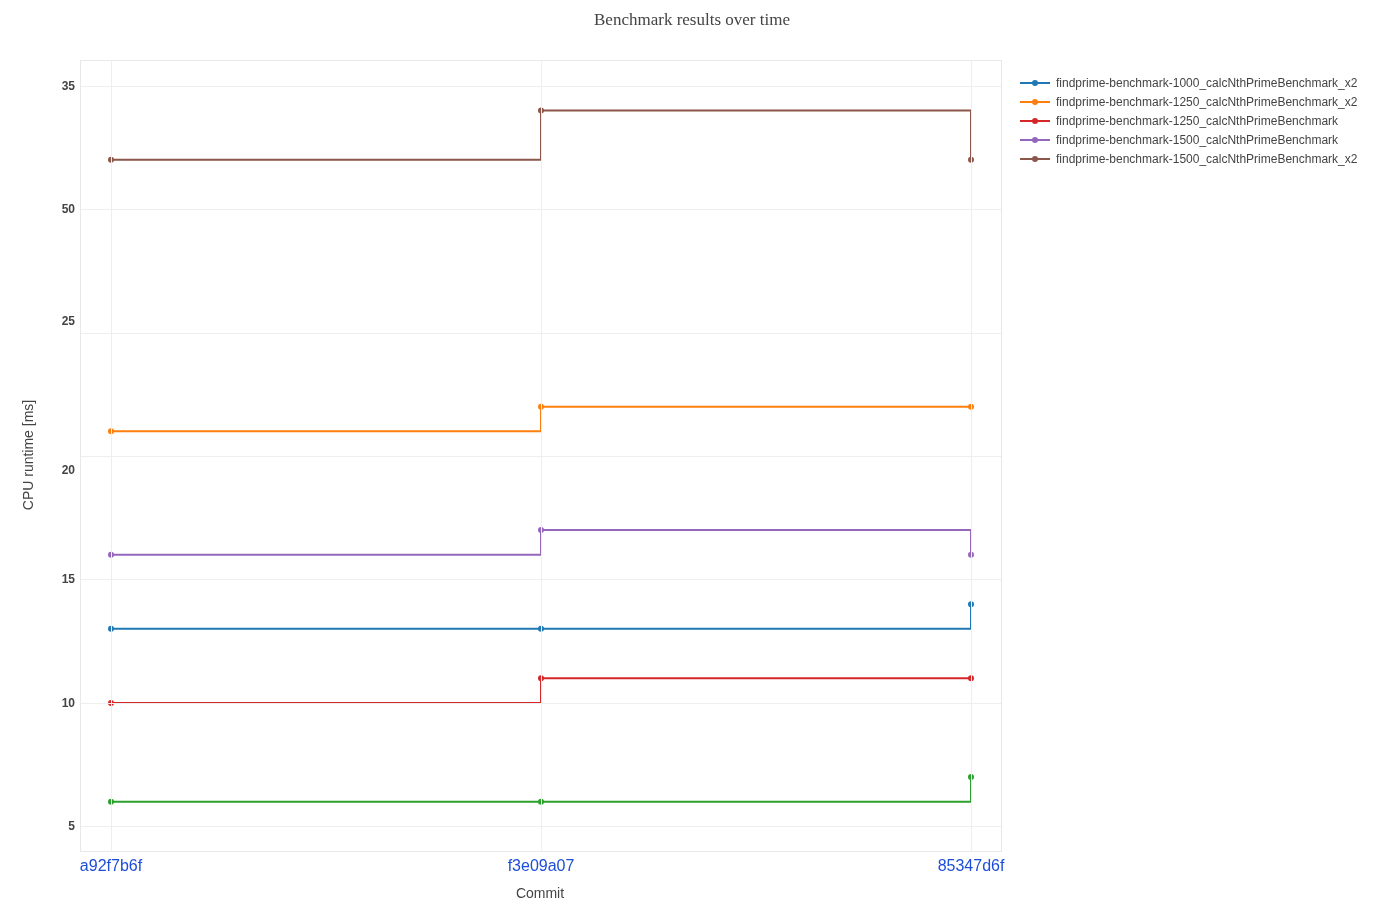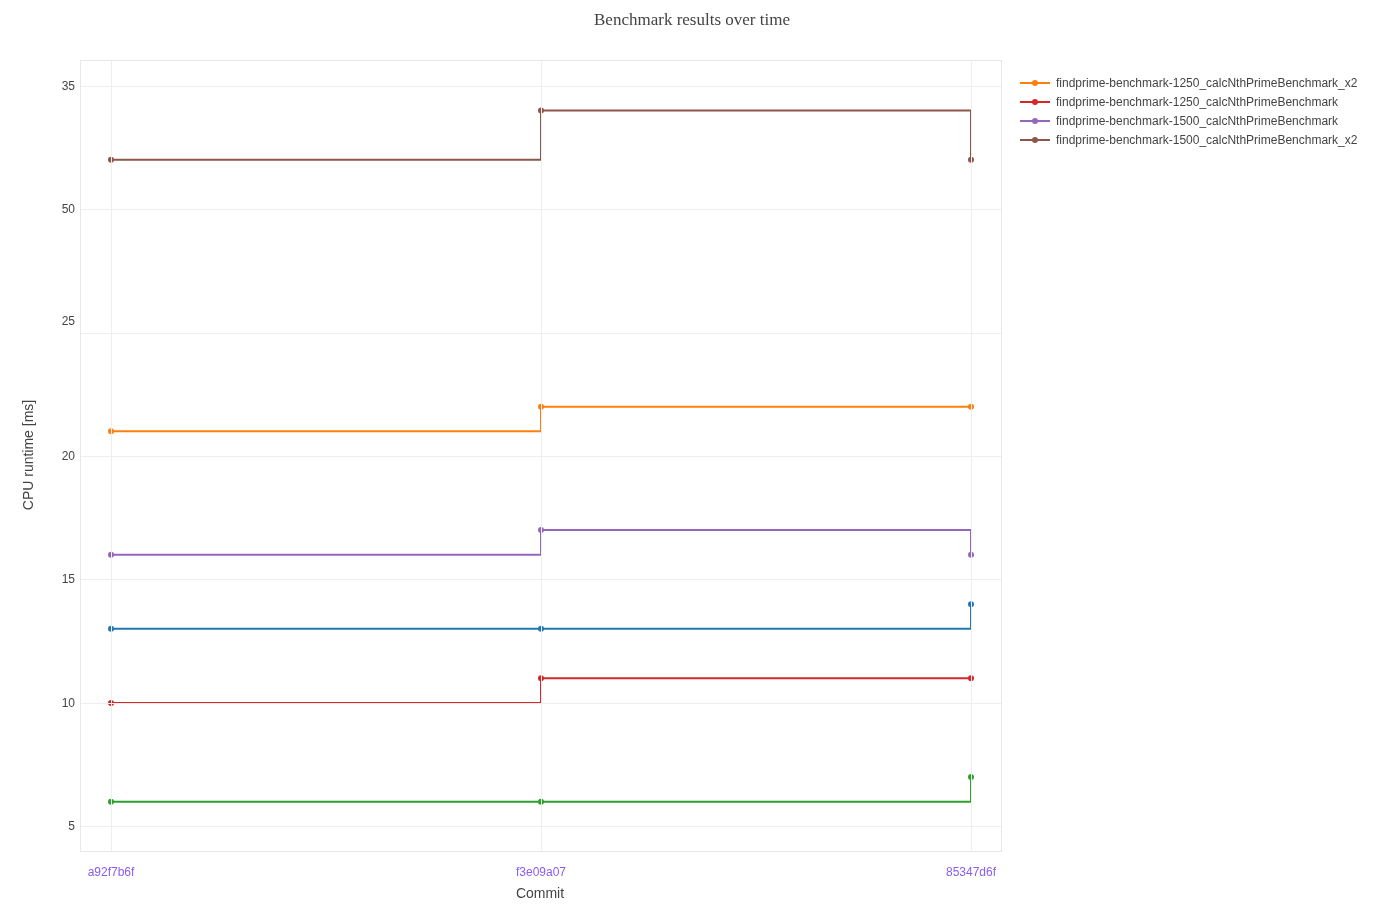--- a/index.html
+++ b/index.html
@@ -50,28 +50,29 @@
     border-left: 1px solid #eee;
   }
   .y-tick-label {
     position: absolute;
     right: 100%;
     transform: translateY(-50%);
     padding-right: 6px;
     color: #444;
     font-size: 12px;
     white-space: nowrap;
+    font-weight: bold;
   }
   .x-tick-label {
     position: absolute;
     top: 100%;
     transform: translateX(-50%);
-    padding-top: 14px;
-    color: #8b5cf6;
-    font-size: 12px;
+    padding-top: 6px;
+    color: #1d4ed8;
+    font-size: 16px;
     white-space: nowrap;
   }
   .y-axis-title {
     position: absolute;
     left: 28px;
     top: 455px;
     transform: translate(-50%,-50%) rotate(-90deg);
     transform-origin: center;
     font-size: 14px;
     color: #444;
@@ -167,37 +168,44 @@
         <circle cx="460" cy="49.375" r="3" fill="#8c564b"></circle>
         <circle cx="890" cy="98.75" r="3" fill="#8c564b"></circle>
       </svg>
   <div class="hgrid" style="top: 765.312px;"></div>
       <div class="y-tick-label" style="top: 765.312px;">5</div>
       <div class="hgrid" style="top: 641.875px;"></div>
       <div class="y-tick-label" style="top: 641.875px;">10</div>
       <div class="hgrid" style="top: 518.438px;"></div>
       <div class="y-tick-label" style="top: 518.438px;">15</div>
       <div class="hgrid" style="top: 395px;"></div>
-      <div class="y-tick-label" style="top: 395px; text-align: center;">20</div>
+      <div class="y-tick-label" style="top: 409px; text-align: center;">20</div>
       <div class="hgrid" style="top: 271.562px;"></div>
       <div class="y-tick-label" style="top: 260px;">25</div>
       <div class="hgrid" style="top: 148.125px;"></div>
       <div class="y-tick-label" style="top: 148.125px;">50</div>
       <div class="hgrid" style="top: 24.6875px;"></div>
       <div class="y-tick-label" style="top: 24.6875px;">35</div>
       <div class="vgrid" style="left: 30px;"></div>
       <div class="x-tick-label" style="left: 30px;">a92f7b6f</div>
       <div class="vgrid" style="left: 460px;"></div>
       <div class="x-tick-label" style="left: 460px;">f3e09a07</div>
       <div class="vgrid" style="left: 890px;"></div>
       <div class="x-tick-label" style="left: 890px;">85347d6f</div>
     </div>
 
   <div class="legend" id="legend">
       <div class="legend-item">
+        <span class="legend-swatch" style="color: rgb(31, 119, 180);">
+          <span class="line"></span>
+          <span class="dot"></span>
+        </span>
+        <span>findprime-benchmark-1000_calcNthPrimeBenchmark_x2</span>
+      </div>
+      <div class="legend-item">
         <span class="legend-swatch" style="color: rgb(255, 127, 14);">
           <span class="line"></span>
           <span class="dot"></span>
         </span>
         <span>findprime-benchmark-1250_calcNthPrimeBenchmark_x2</span>
       </div>
       <div class="legend-item">
         <span class="legend-swatch" style="color: rgb(214, 39, 40);">
           <span class="line"></span>
           <span class="dot"></span>

